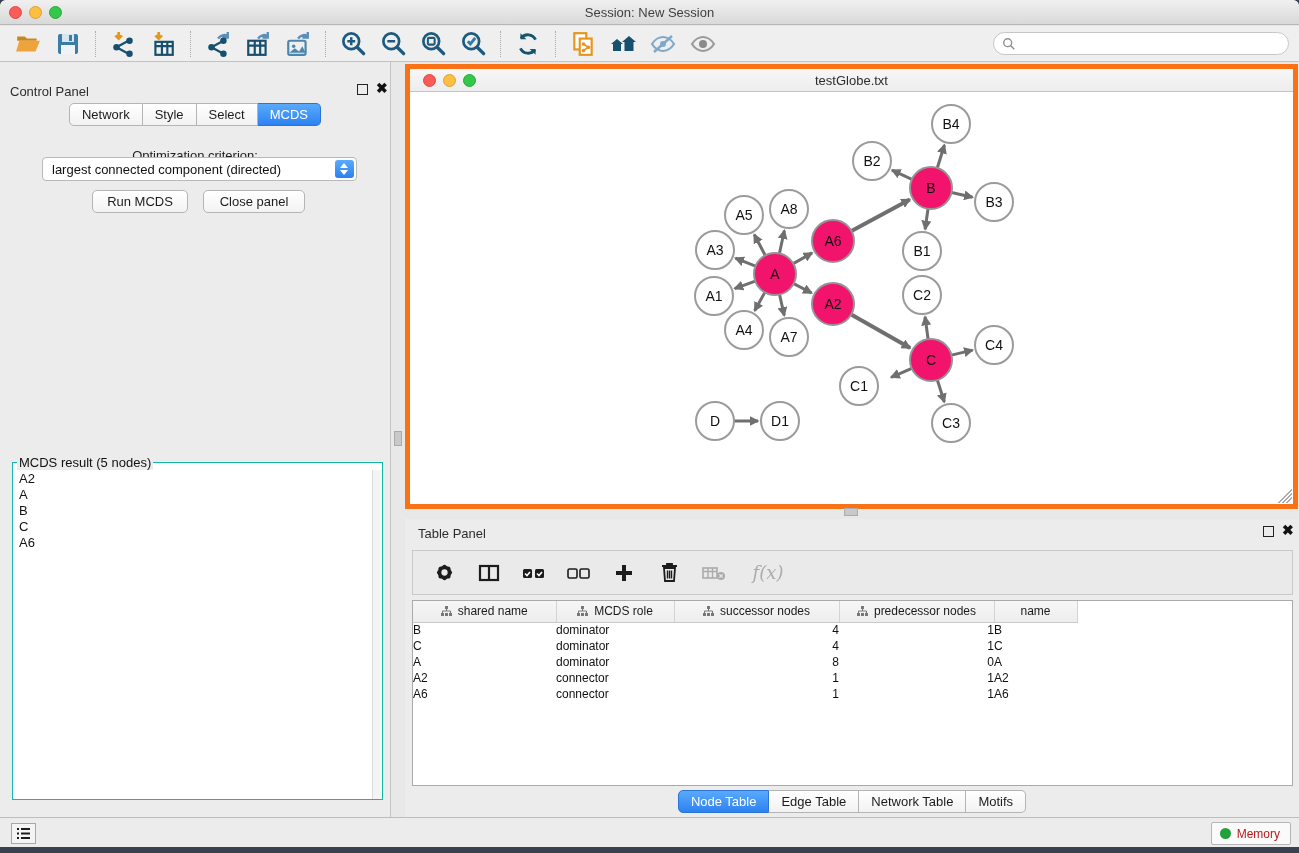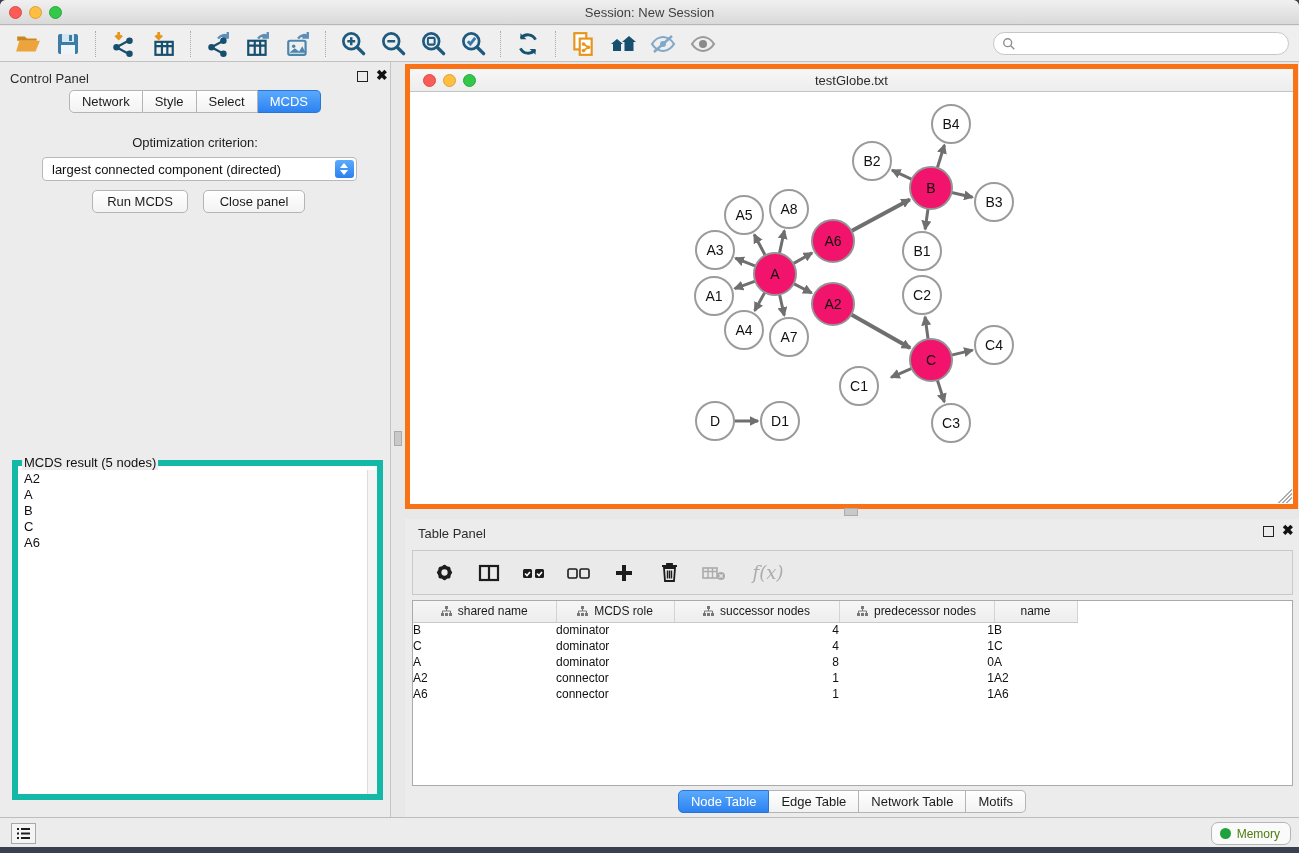--- a/index.html
+++ b/index.html
@@ -28,21 +28,21 @@
   .tsep { width:0; height:26px; border-left:1px dotted #a9a9a9; margin:0 7px; }
   .searchbox { margin-left:auto; margin-right:10px; width:296px; height:23px;
                background:#fff; border:1px solid #c6c6c6; border-radius:12px;
                display:flex; align-items:center; padding:0 8px; }
   .searchbox input { border:none; outline:none; flex:1; font-size:12px; margin-left:5px;
                      font-family:"Liberation Sans",sans-serif; background:transparent; }
 
   
   .control-panel { position:absolute; left:0; top:62px; width:391px; height:755px;
                    background:#ececec; border-right:1px solid #c4c4c4; }
-  .panel-head { position:relative; height:28px; }
+  .panel-head { position:relative; height:28px;margin-top:13px; }
   .panel-head .ph-title { position:absolute; left:10px; top:9px; font-size:13px; color:#2d2d2d; }
   .ph-float { position:absolute; top:9px; width:11px; height:11px; border:1.5px solid #222; }
   .ph-close { position:absolute; top:6px; font-size:14px; font-weight:bold; color:#111; line-height:14px; }
   .control-panel .ph-float { left:357px; } .control-panel .ph-close { left:376px; }
 
   
   .seg { display:flex; justify-content:center; }
   .seg .tab { padding:3px 12px; font-size:13px; background:linear-gradient(#ffffff,#f2f2f2);
               border:1px solid #b4b4b4; border-left:none; color:#1c1c1c; cursor:pointer; }
   .seg .tab:first-child { border-left:1px solid #b4b4b4; border-radius:5px 0 0 5px; }
@@ -61,21 +61,21 @@
   .dd-step .up { top:3px; border-bottom:5px solid #fff; }
   .dd-step .dn { bottom:3px; border-top:5px solid #fff; }
 
   .btn { background:linear-gradient(#ffffff,#f3f3f3); border:1px solid #b4b4b4;
          border-radius:5px; font-size:13px; color:#1c1c1c; padding:3px 0;
          font-family:"Liberation Sans",sans-serif; cursor:pointer; position:absolute; }
   #run-btn   { left:92px;  top:128px; width:96px;  height:23px; }
   #close-btn { left:203px; top:128px; width:102px; height:23px; }
 
   fieldset.result { position:absolute; left:12px; top:393px; width:371px; height:345px;
-                    border:6px solid #14b8a6; background:#fff; padding:0; }
+                    border:1px solid #14b8a6; background:#fff; padding:0; }
   fieldset.result legend { font-size:13px; color:#111; margin-left:4px; padding:0 2px;
                            background:#ececec; }
   .result-list { position:absolute; inset:0 10px 0 0; padding:1px 6px; font-size:13px;
                  color:#111; line-height:16px; overflow:hidden; }
   .result-scroll { position:absolute; right:0; top:0; bottom:0; width:10px;
                    background:#f4f4f4; border-left:1px solid #dcdcdc; }
 
   
   .net-window { position:absolute; left:405px; top:64px; width:893px; height:445px;
                 background:#fff; border:5px solid #f97316; }
@@ -128,22 +128,22 @@
 
   .tp-tabs { position:absolute; left:0; right:0; top:271px; display:flex; justify-content:center; }
 
   
   .statusbar { position:absolute; left:0; top:817px; width:100%; height:30px;
                background:#ececec; border-top:1px solid #bdbdbd; }
   .list-btn { position:absolute; left:11px; top:5px; width:25px; height:21px;
               background:#f4f4f4; border:1px solid #a8a8a8; display:flex;
               align-items:center; justify-content:center; cursor:pointer; }
   .memory-btn { position:absolute; right:8px; top:4px; height:23px; padding:0 10px 0 8px;
-                background:#fafafa; border:1px solid #b5b5b5; border-radius:7px;
-                display:flex; align-items:center; gap:6px; font-size:12px; color:#4d7c0f;
+                background:#fafafa; border:1px solid #b5b5b5; border-radius:2px;
+                display:flex; align-items:center; gap:6px; font-size:12px; color:#b91c1c;
                 font-family:"Liberation Sans",sans-serif; cursor:pointer; }
   .memory-dot { width:11px; height:11px; border-radius:50%; background:#1fa13b; }
   .desktop-strip { position:absolute; left:0; top:847px; width:100%; height:6px;
                    background:#39414f; }
 </style>
 </head>
 <body>
 
 <div class="app">
 

